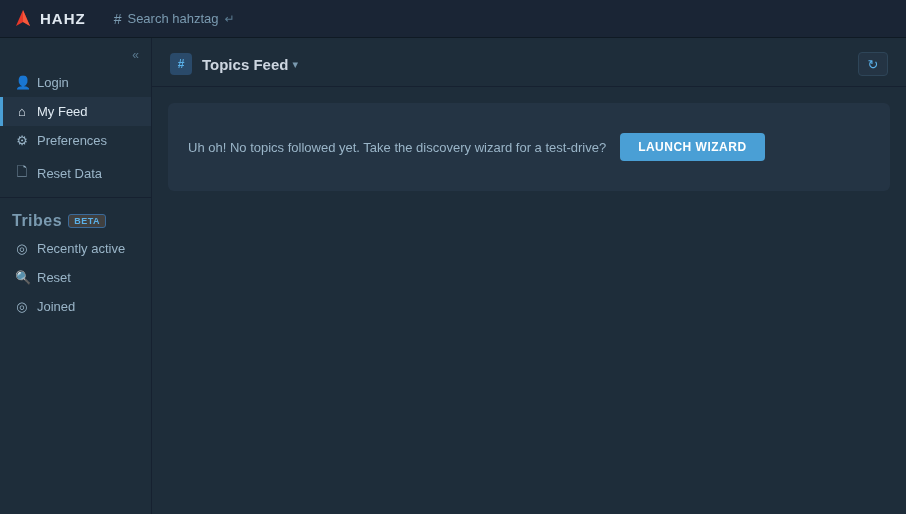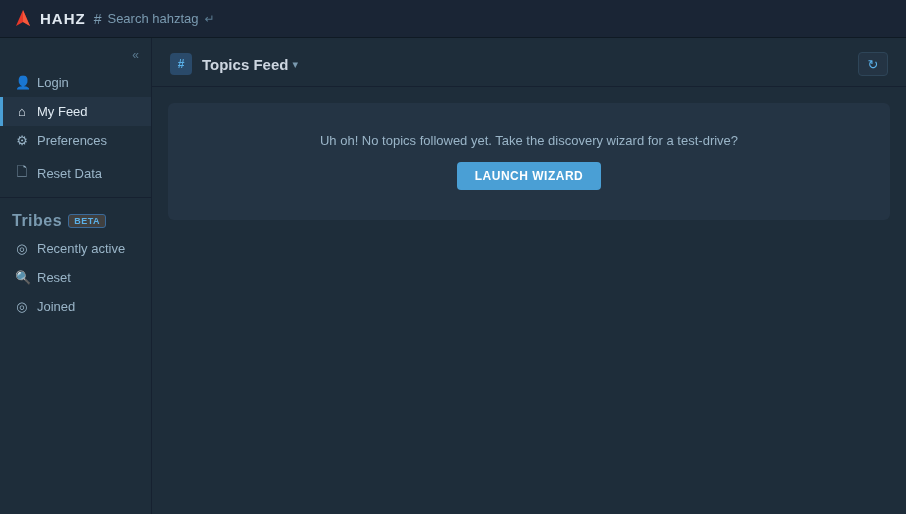--- a/index.html
+++ b/index.html
@@ -12,21 +12,21 @@
       color: #cdd6e0;
     }
 
     
     .topnav {
       height: 38px;
       background: #1a2535;
       display: flex;
       align-items: center;
       padding: 0 12px;
-      gap: 0;
+      gap: 20px;
       border-bottom: 1px solid #0f1a24;
     }
     .logo-area {
       display: flex;
       align-items: center;
       gap: 6px;
       cursor: pointer;
     }
     .logo-icon {
       width: 22px;
@@ -196,21 +196,20 @@
 
     
     .feed-content {
       padding: 16px;
     }
     .empty-state {
       background: #243444;
       border-radius: 6px;
       padding: 30px 20px;
       display: flex;
-      flex-direction: column;
       align-items: center;
       gap: 14px;
     }
     .empty-text {
       color: #9ab5c8;
       font-size: 13px;
     }
     .launch-btn {
       background: #4a9fd5;
       color: #fff;

